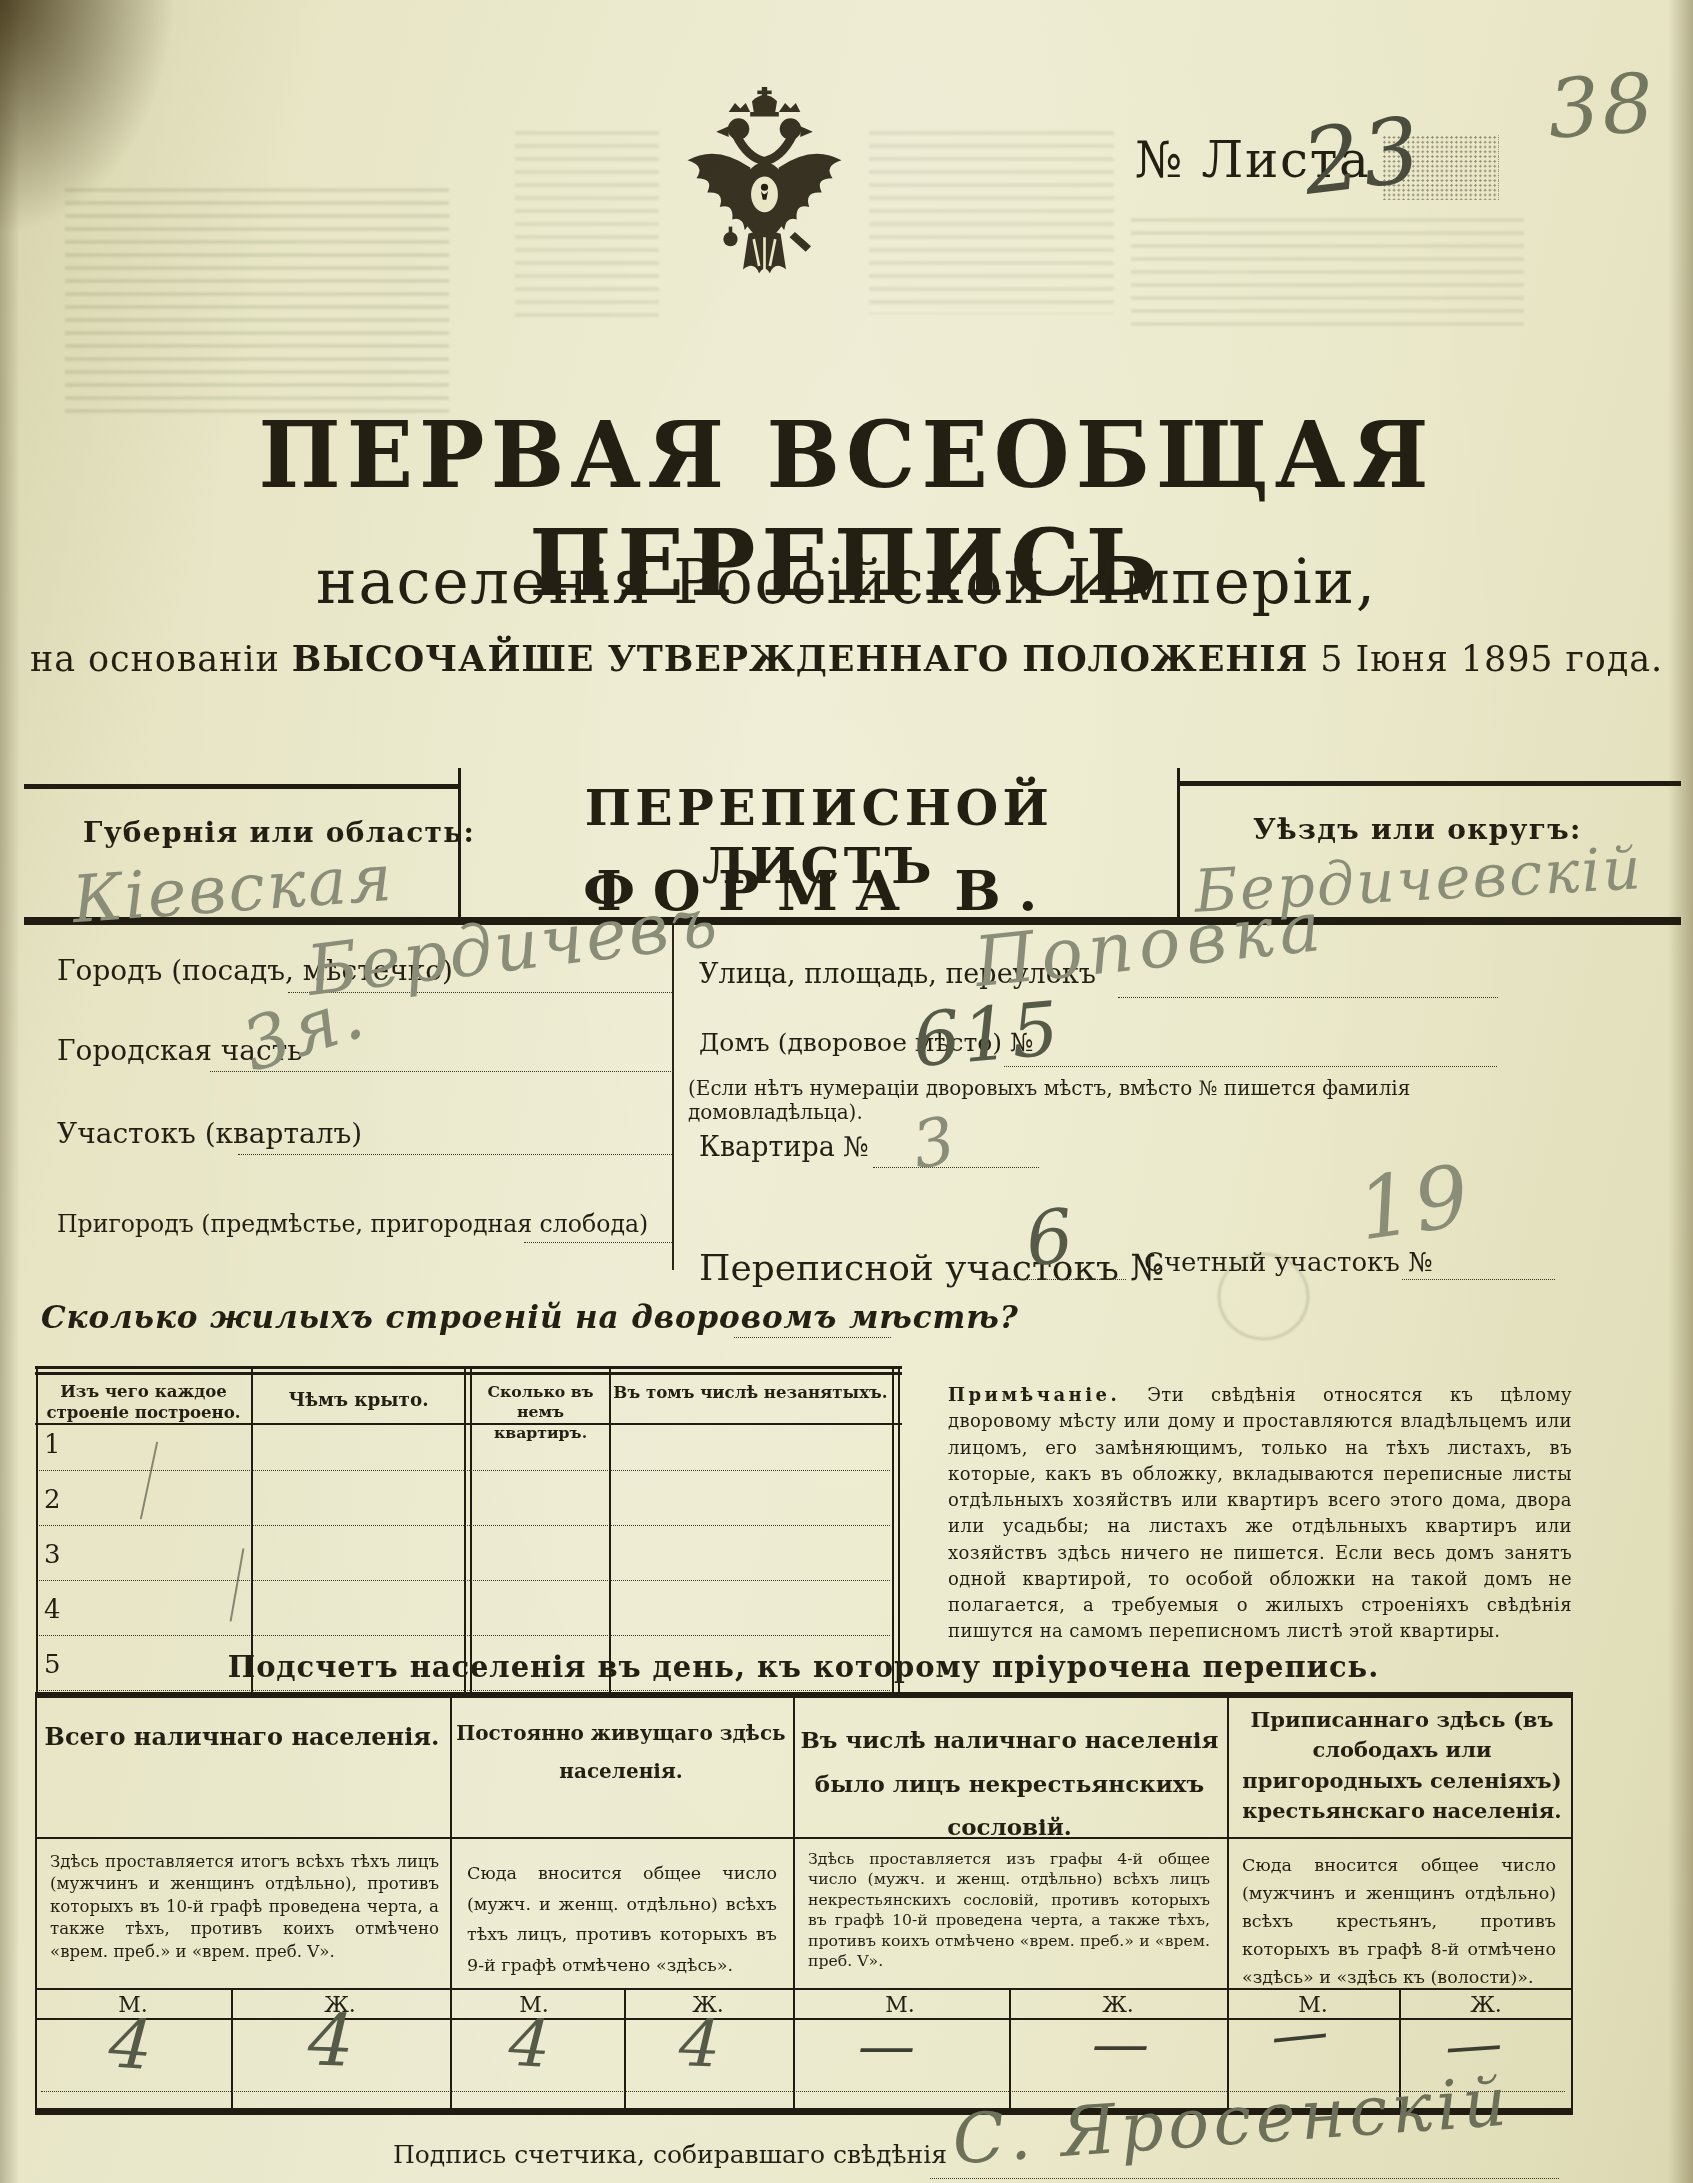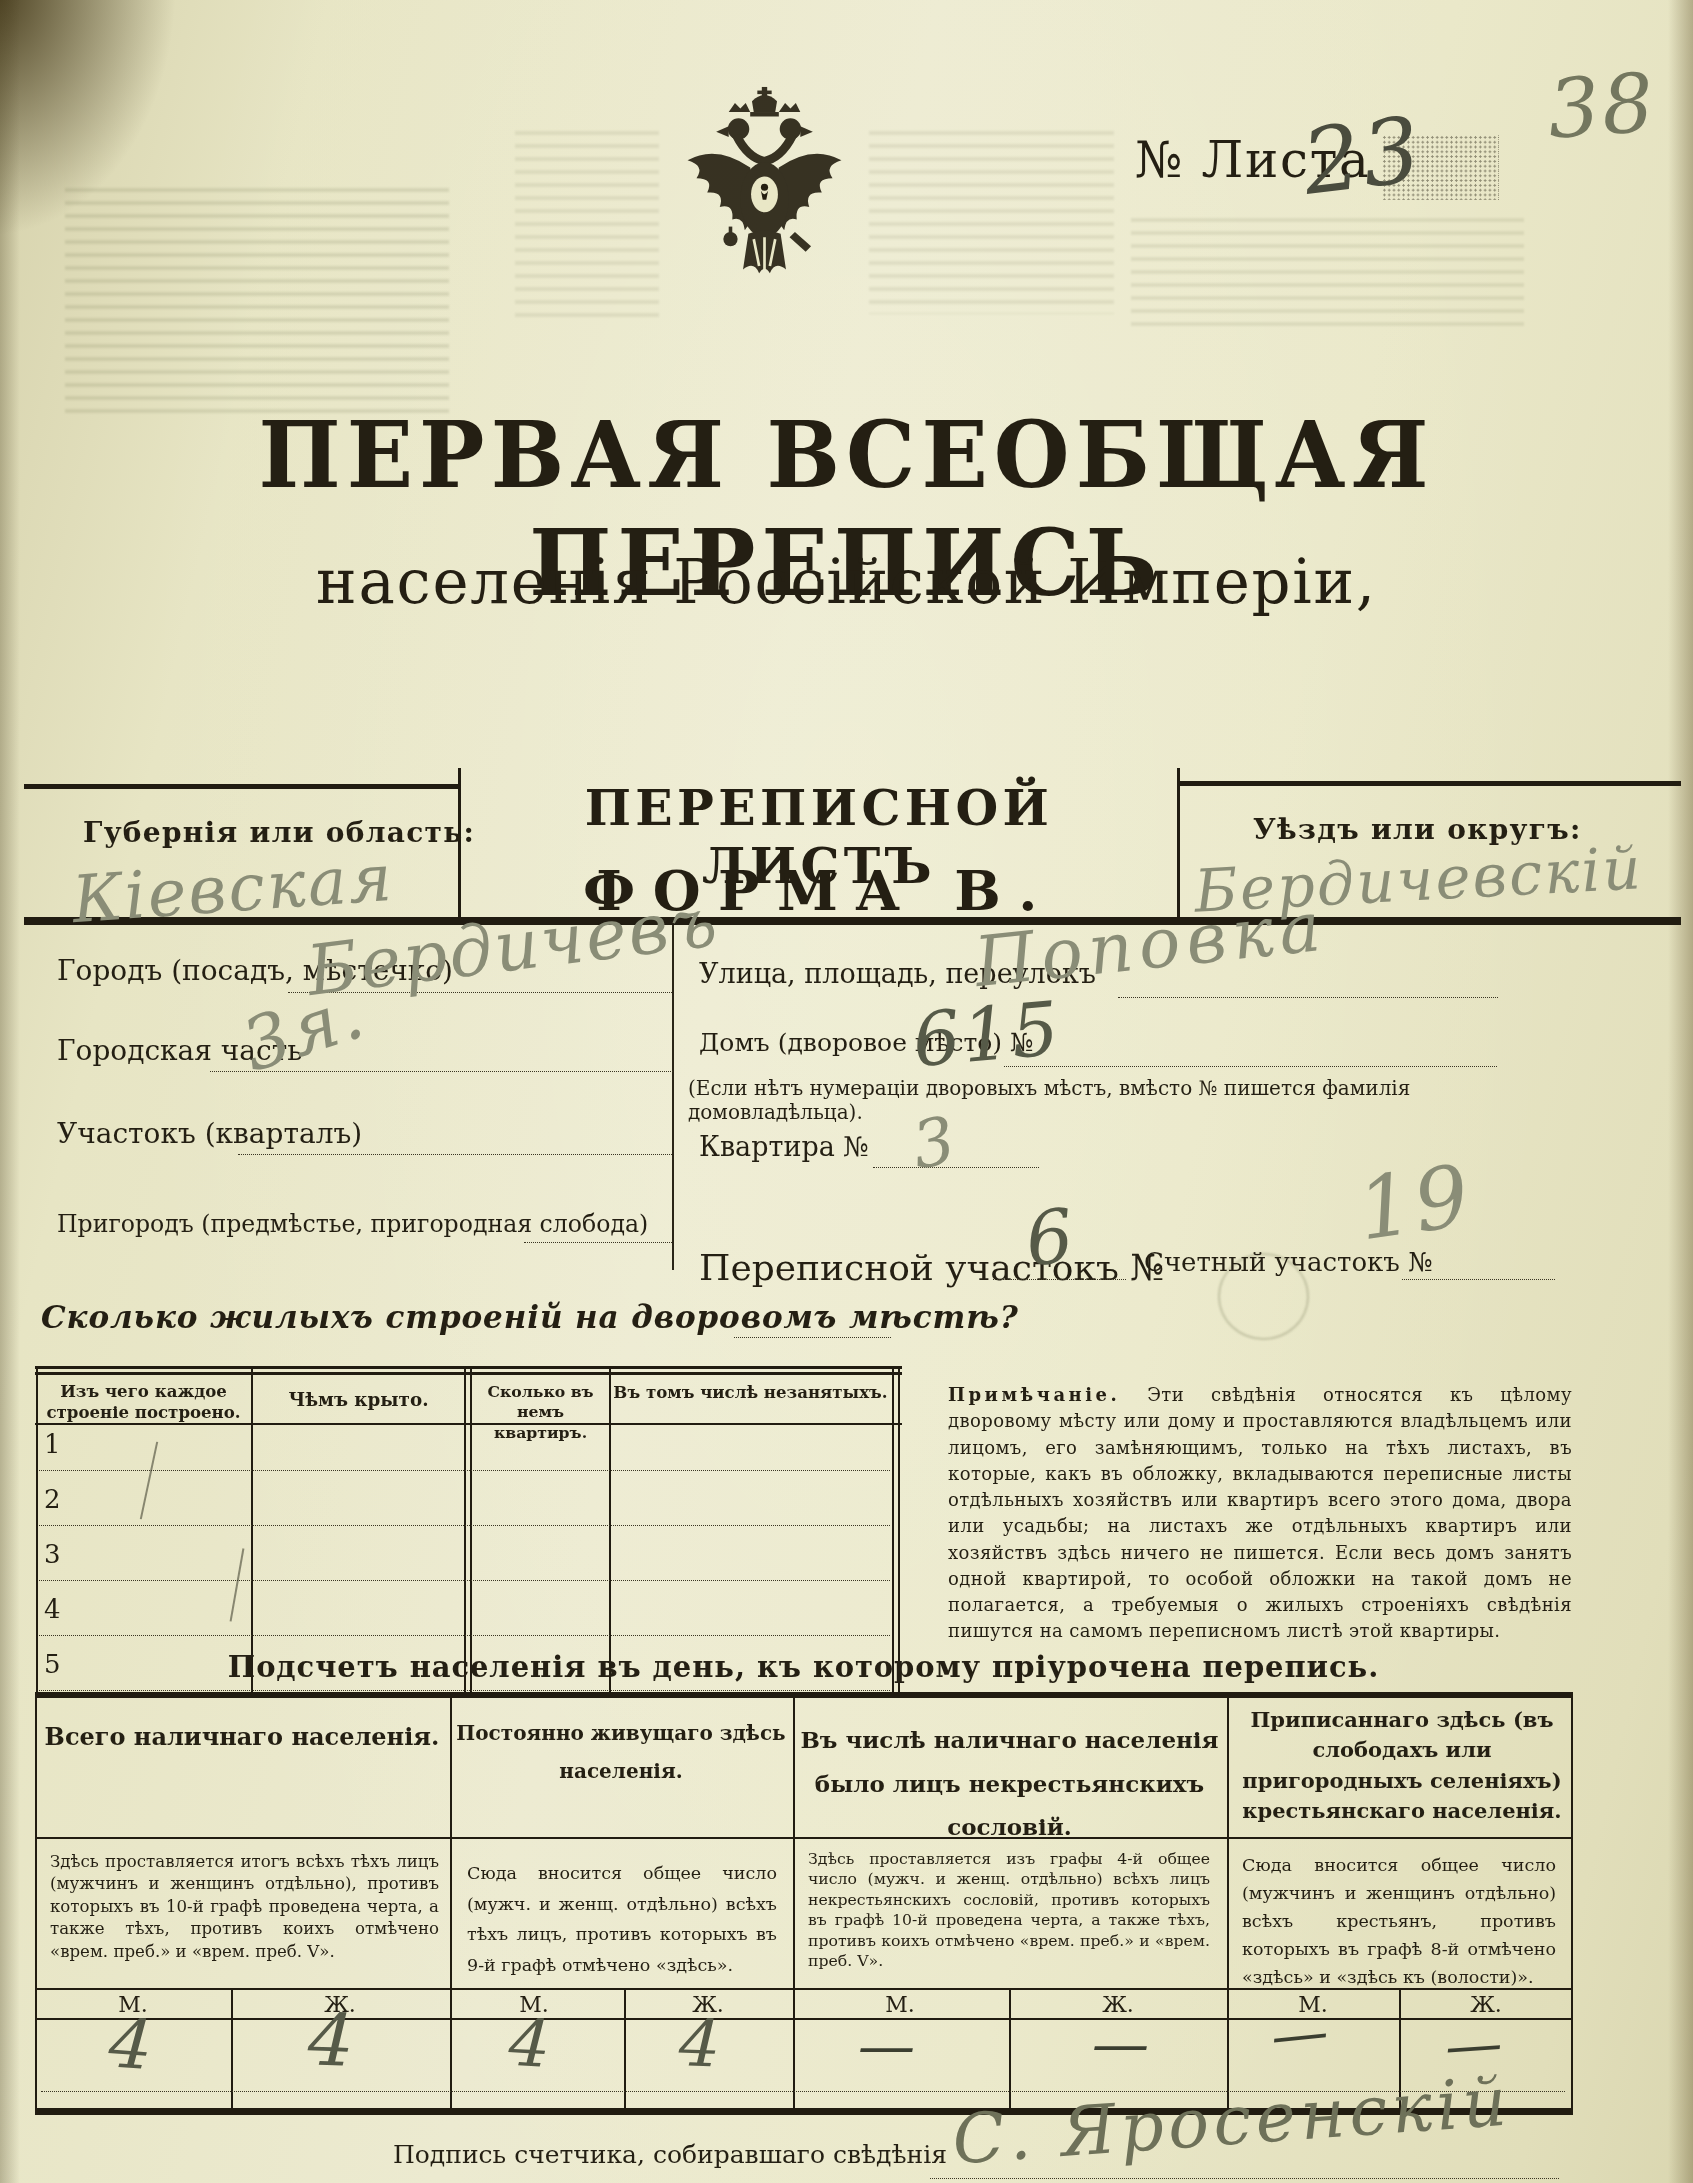--- a/index.html
+++ b/index.html
@@ -66,20 +66,25 @@
     <path d="M100 170 v36 M88 172 l6 30 M112 172 l-6 30" stroke="#e9e7c6" stroke-width="3" fill="none"></path>
   </svg>
 
   <div class="abs" style="left:1135px;top:131px;font-size:50px;letter-spacing:1.7px;">№ Листа</div>
   <div class="abs" style="left:1382px;top:135px;width:116px;height:65px;opacity:.55;background-image:radial-gradient(circle, rgba(35,30,15,.8) 1px, transparent 1.2px);background-size:4.8px 4.8px;border-right:1.7px dotted rgba(35,30,15,.6);"></div>
   <div class="hw hw-dark" style="left:1303px;top:103px;font-size:90px;transform:rotate(-7deg);">23</div>
   <div class="hw" style="left:1548px;top:59px;font-size:81px;color:#74775f;transform:rotate(-4deg);">38</div>
 
   <div class="abs b ctr" style="left:0;top:406px;width:1693px;font-size:87px;letter-spacing:6.1px;transform:scaleY(1.05);">ПЕРВАЯ ВСЕОБЩАЯ ПЕРЕПИСЬ</div>
   <div class="abs ctr" style="left:0;top:546px;width:1693px;font-size:61px;letter-spacing:1.7px;">населенія Россійской Имперіи,</div>
+  <div class="abs ctr" style="left:0;top:638px;width:1693px;font-size:35px;letter-spacing:0.9px;">
+    <span>на основаніи</span>
+    <span class="b">ВЫСОЧАЙШЕ УТВЕРЖДЕННАГО ПОЛОЖЕНІЯ</span>
+    <span>5 Іюня 1895 года.</span>
+  </div>
 
   <div class="rule" style="left:24px;top:784px;width:434px;height:5.2px;"></div>
   <div class="rule" style="left:1179px;top:781px;width:502px;height:5.2px;"></div>
   <div class="rule" style="left:24px;top:917px;width:1657px;height:7.9px;"></div>
   <div class="rule" style="left:458px;top:768px;width:3.1px;height:154px;"></div>
   <div class="rule" style="left:1177px;top:768px;width:3.1px;height:154px;"></div>
 
   <div class="abs b" style="left:83px;top:816px;font-size:28px;letter-spacing:1.3px;">Губернія или область:</div>
   <div class="hw" style="left:72px;top:851px;font-size:65px;transform:rotate(-4deg);">Кіевская</div>
 

